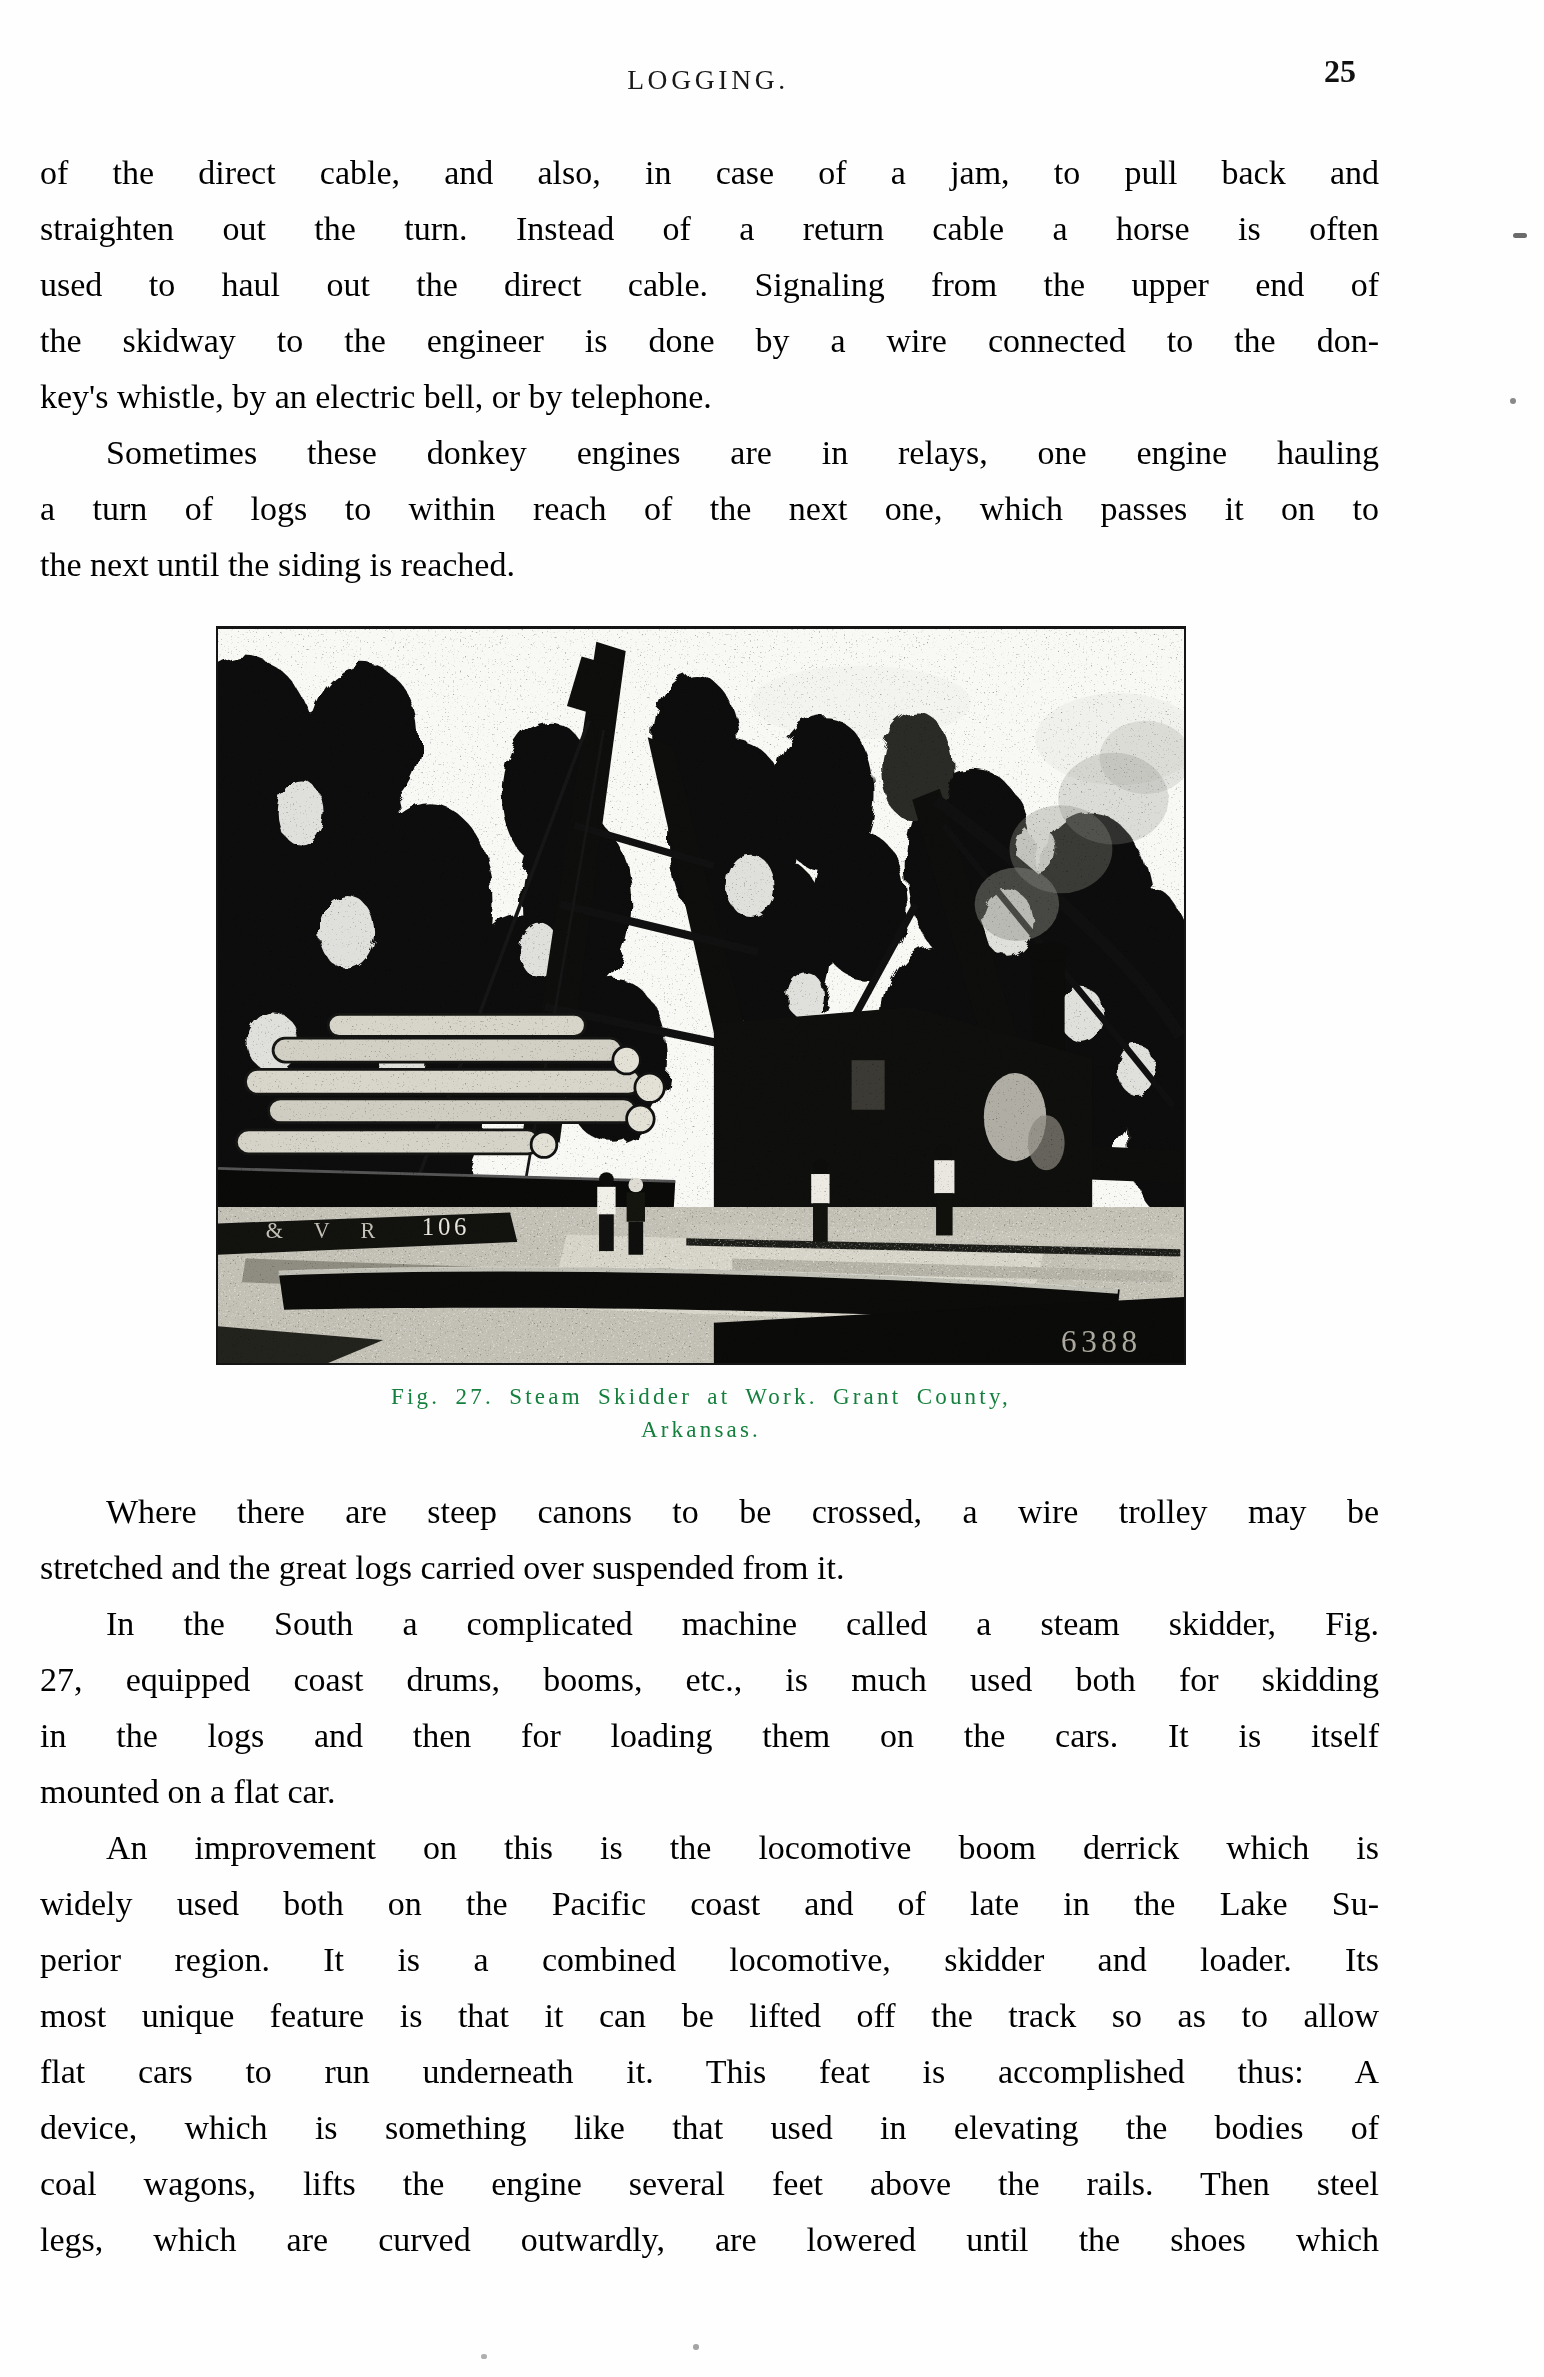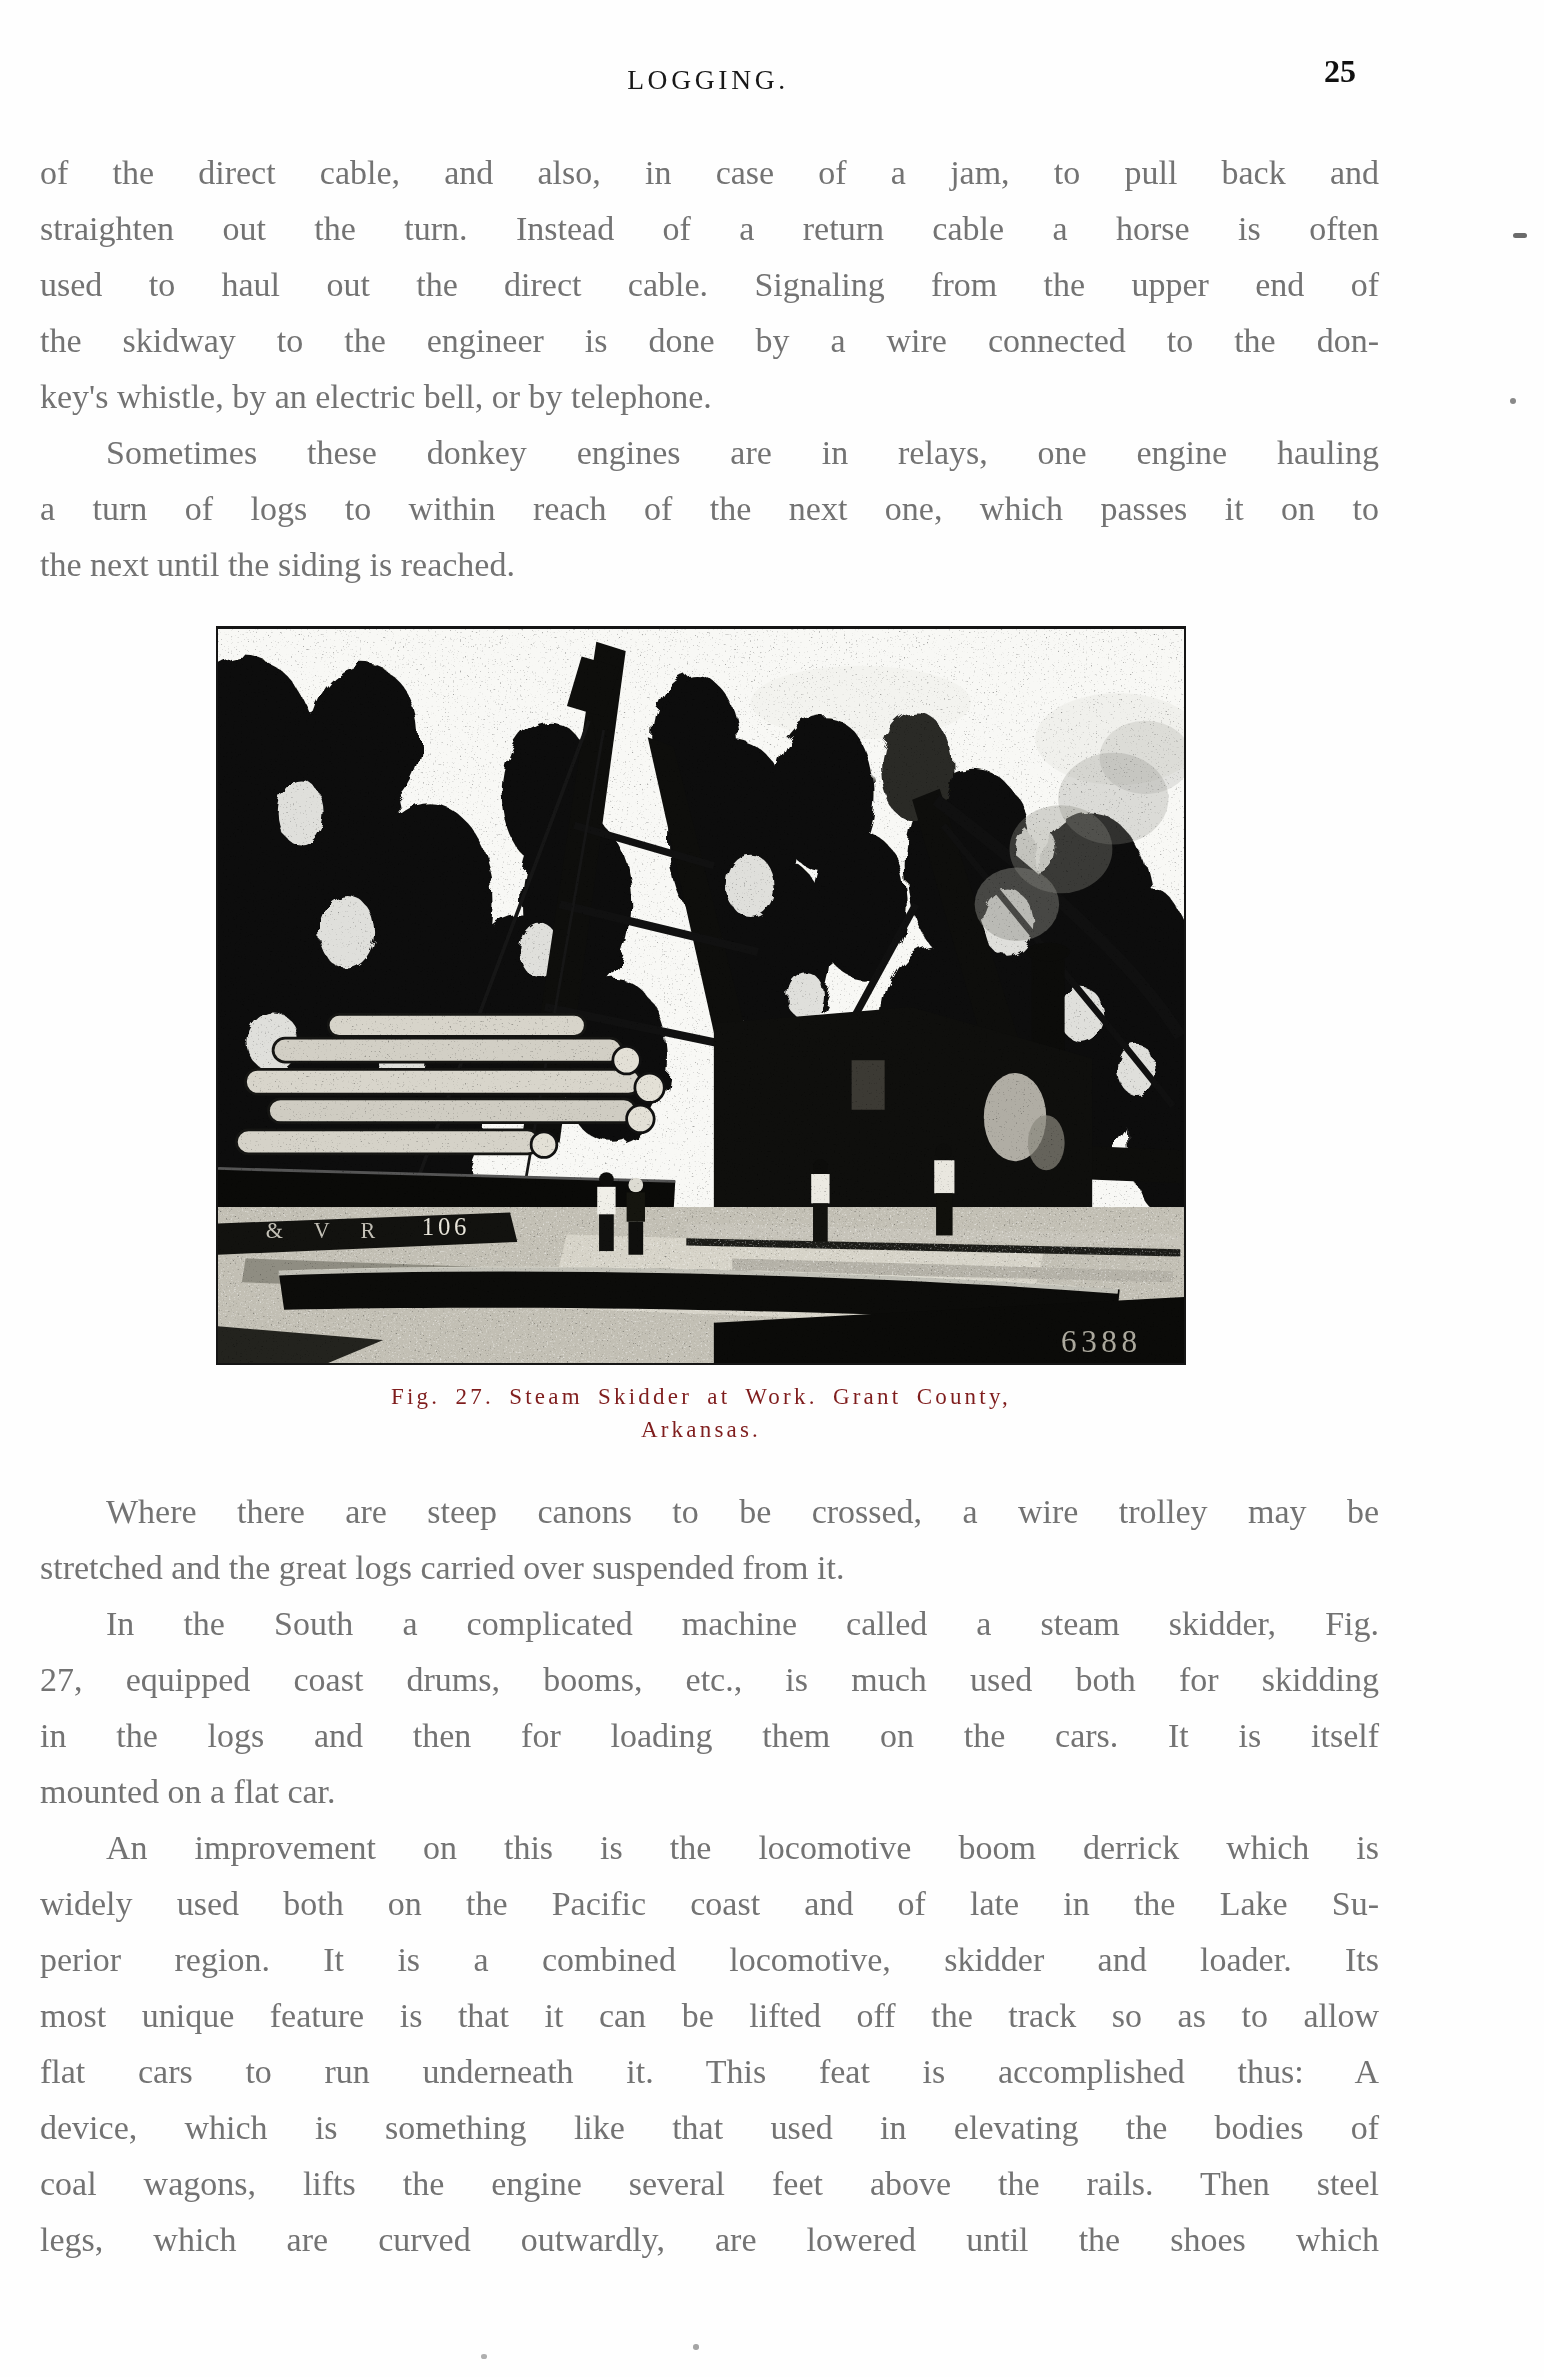--- a/index.html
+++ b/index.html
@@ -18,38 +18,38 @@
     text-align:center;
     font-size:27.5px;letter-spacing:3.7px;color:#181818;
   }
   .page-number{
     position:absolute;top:53px;left:1324px;
     font-size:32px;font-weight:700;color:#111;
   }
   
   .text-block{
     position:absolute;left:40px;width:1339px;
-    font-size:34px;line-height:56px;color:#737373;
+    font-size:34px;line-height:56px;color:#000000;
     filter:blur(0.2px);
   }
   .text-block.top{top:145px;}
   .text-block.bottom{top:1484px;}
   .line{text-align:left;white-space:normal;}
   .jline{text-align:justify;text-align-last:justify;}
   .indent{padding-left:66px;}
   
   .figure{
     position:absolute;left:216px;top:626px;width:970px;height:739px;
     border:2.8px solid #151515;border-top-width:3.7px;
     box-sizing:border-box;background:#f7f6f2;
   }
   .figure svg{display:block;width:100%;height:100%;}
   .caption{
     position:absolute;left:216px;top:1380px;width:970px;
-    text-align:center;color:#7f1d1d;
+    text-align:center;color:#15803d;
     font-size:23px;letter-spacing:3.2px;word-spacing:6.4px;line-height:33px;
     filter:blur(0.2px);
   }
   
   .speck{position:absolute;background:#3a3a3a;border-radius:50%;}
   .speck.s1{left:1513px;top:233px;width:13.8px;height:4.6px;border-radius:2.8px;opacity:.75;}
   .speck.s2{left:1510px;top:398px;width:6.4px;height:6.4px;opacity:.6;}
   .speck.s3{left:693px;top:2344px;width:5.5px;height:5.5px;opacity:.45;}
   .speck.s4{left:481px;top:2354px;width:5.5px;height:4.6px;opacity:.4;}
 </style>

